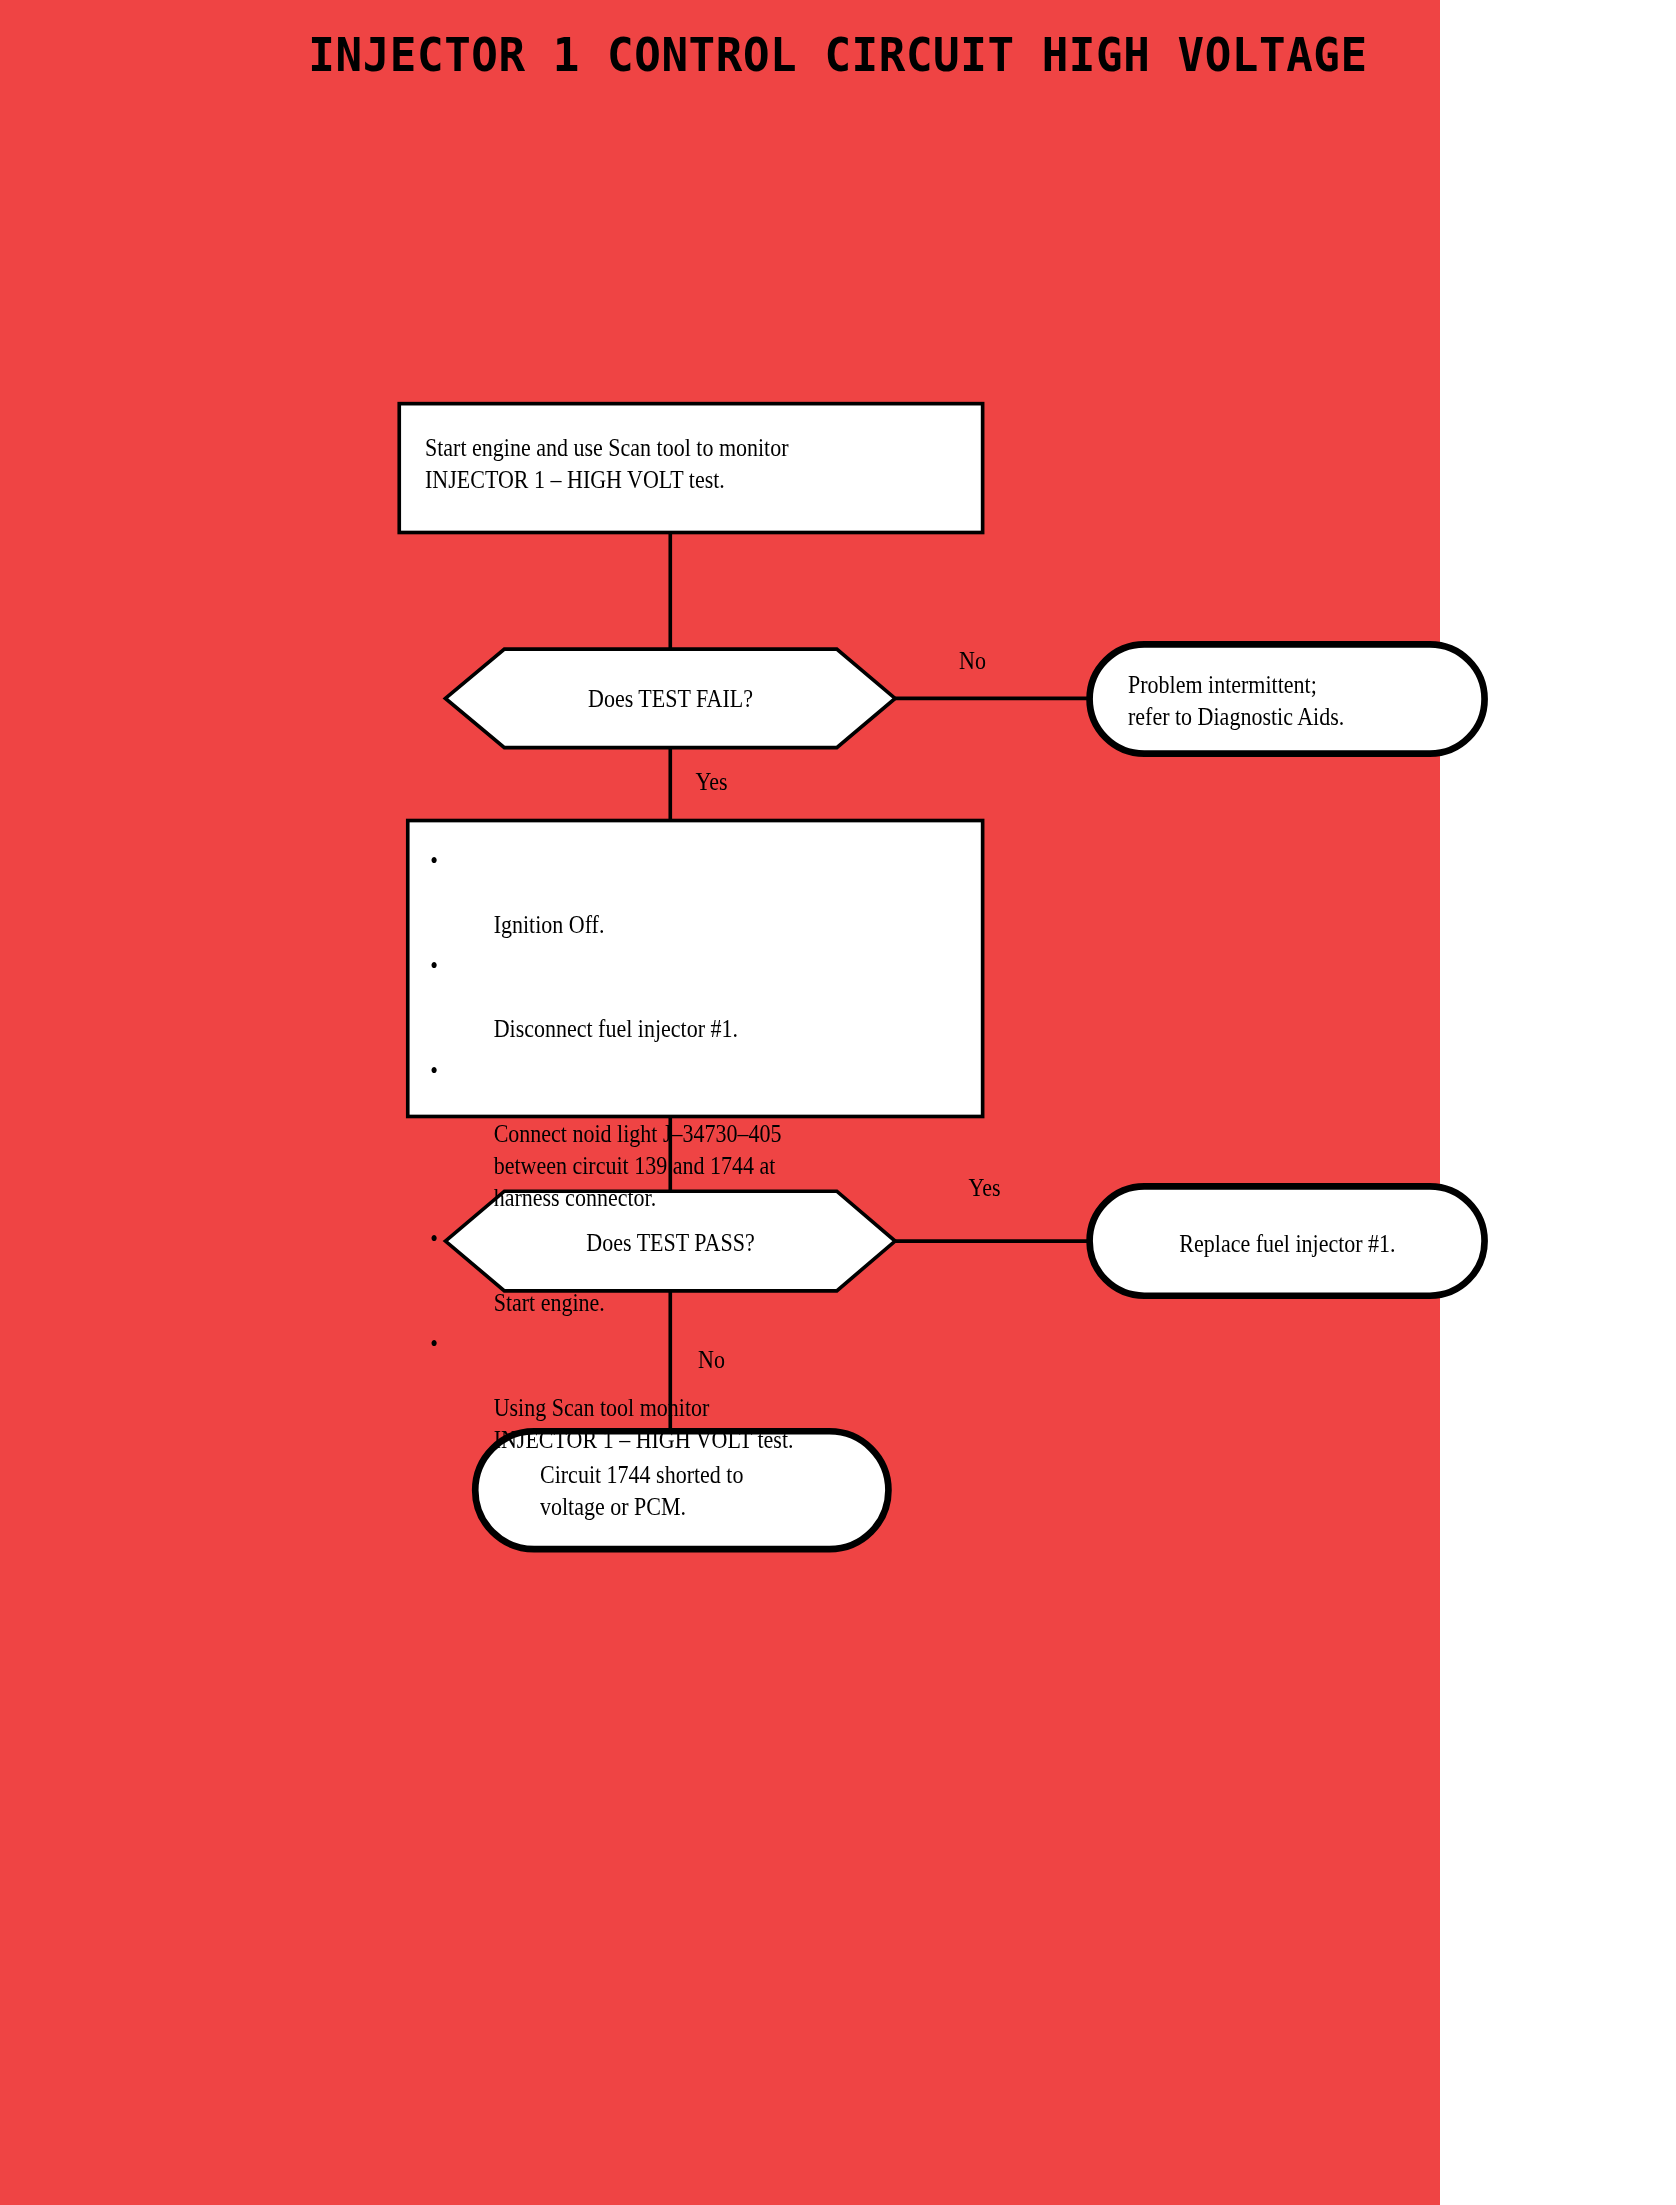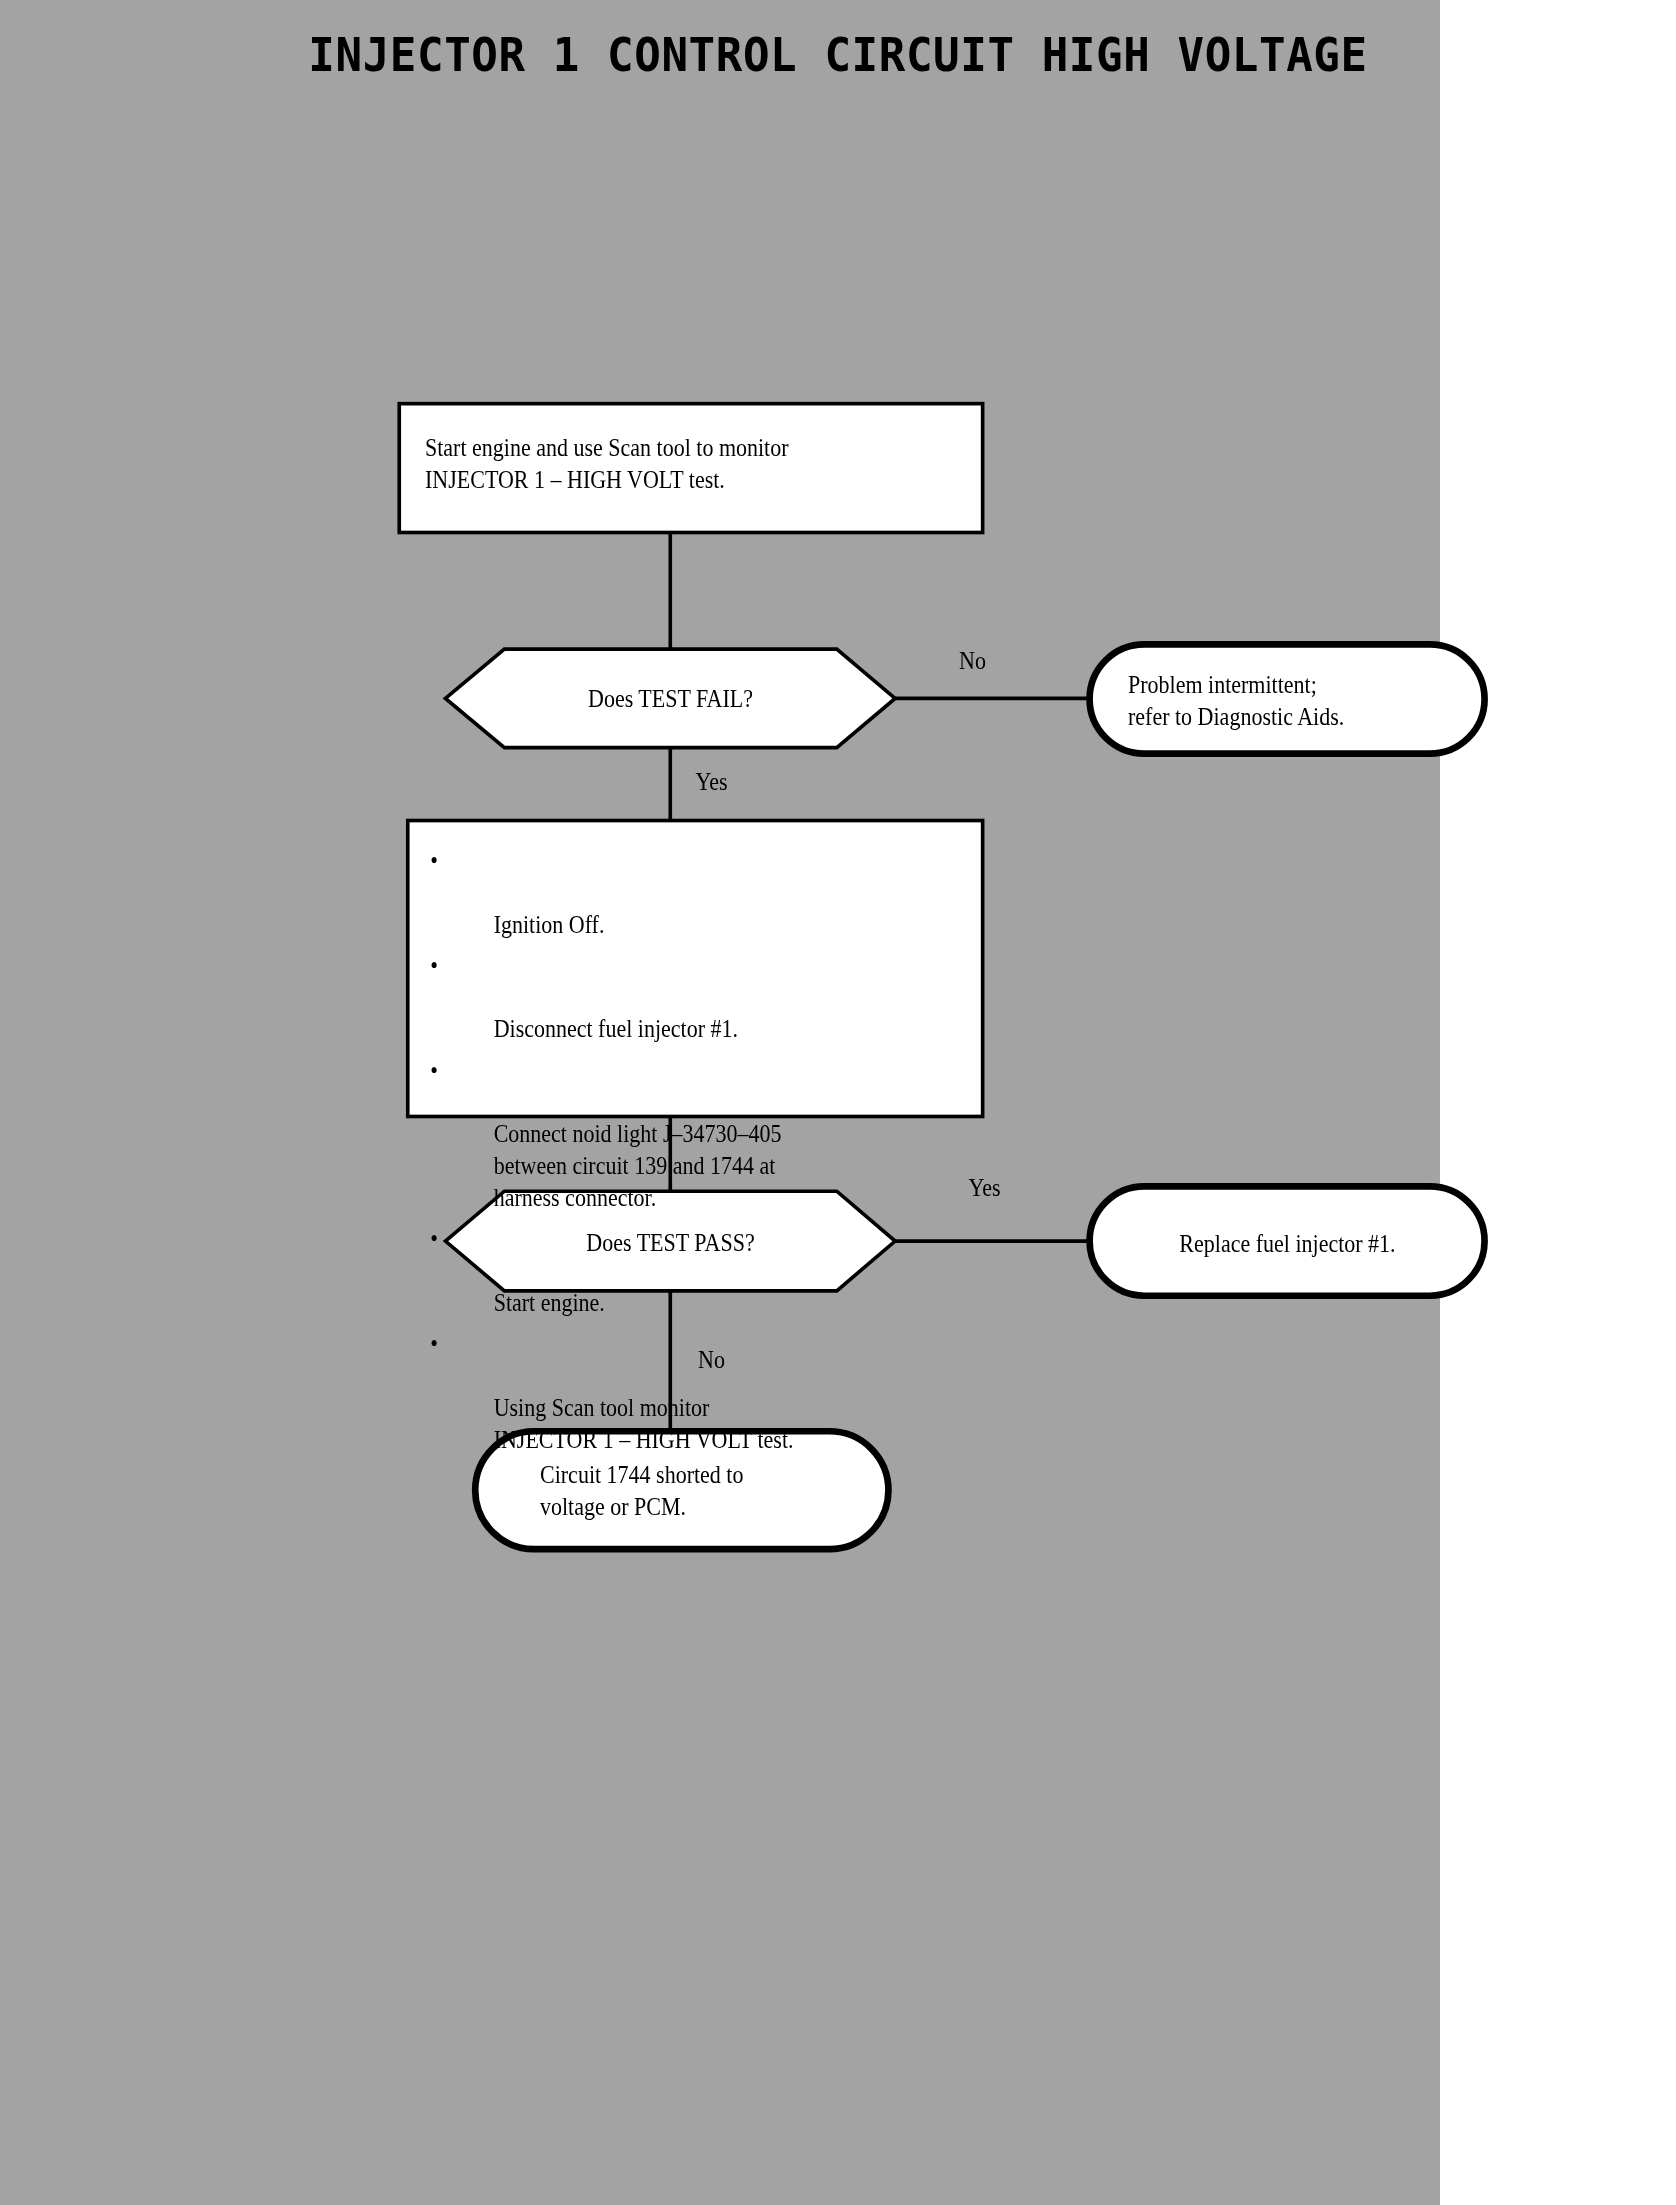--- a/index.html
+++ b/index.html
@@ -14,21 +14,21 @@
     font-family: "Liberation Serif", "DejaVu Serif", serif;
     color: #000000;
     overflow: hidden;
   }
 
   #page {
     position: absolute;
     left: 0; top: 0;
     width: 1440px;
     height: 2205px;
-    background: #a3a3a3;
+    background: #ef4444;
   }
 
   
   #doc-title {
     position: absolute;
     left: 0;
     top: 32px;
     width: 1676px;
     text-align: center;
     font-family: "DejaVu Sans Mono", "Liberation Mono", monospace;

